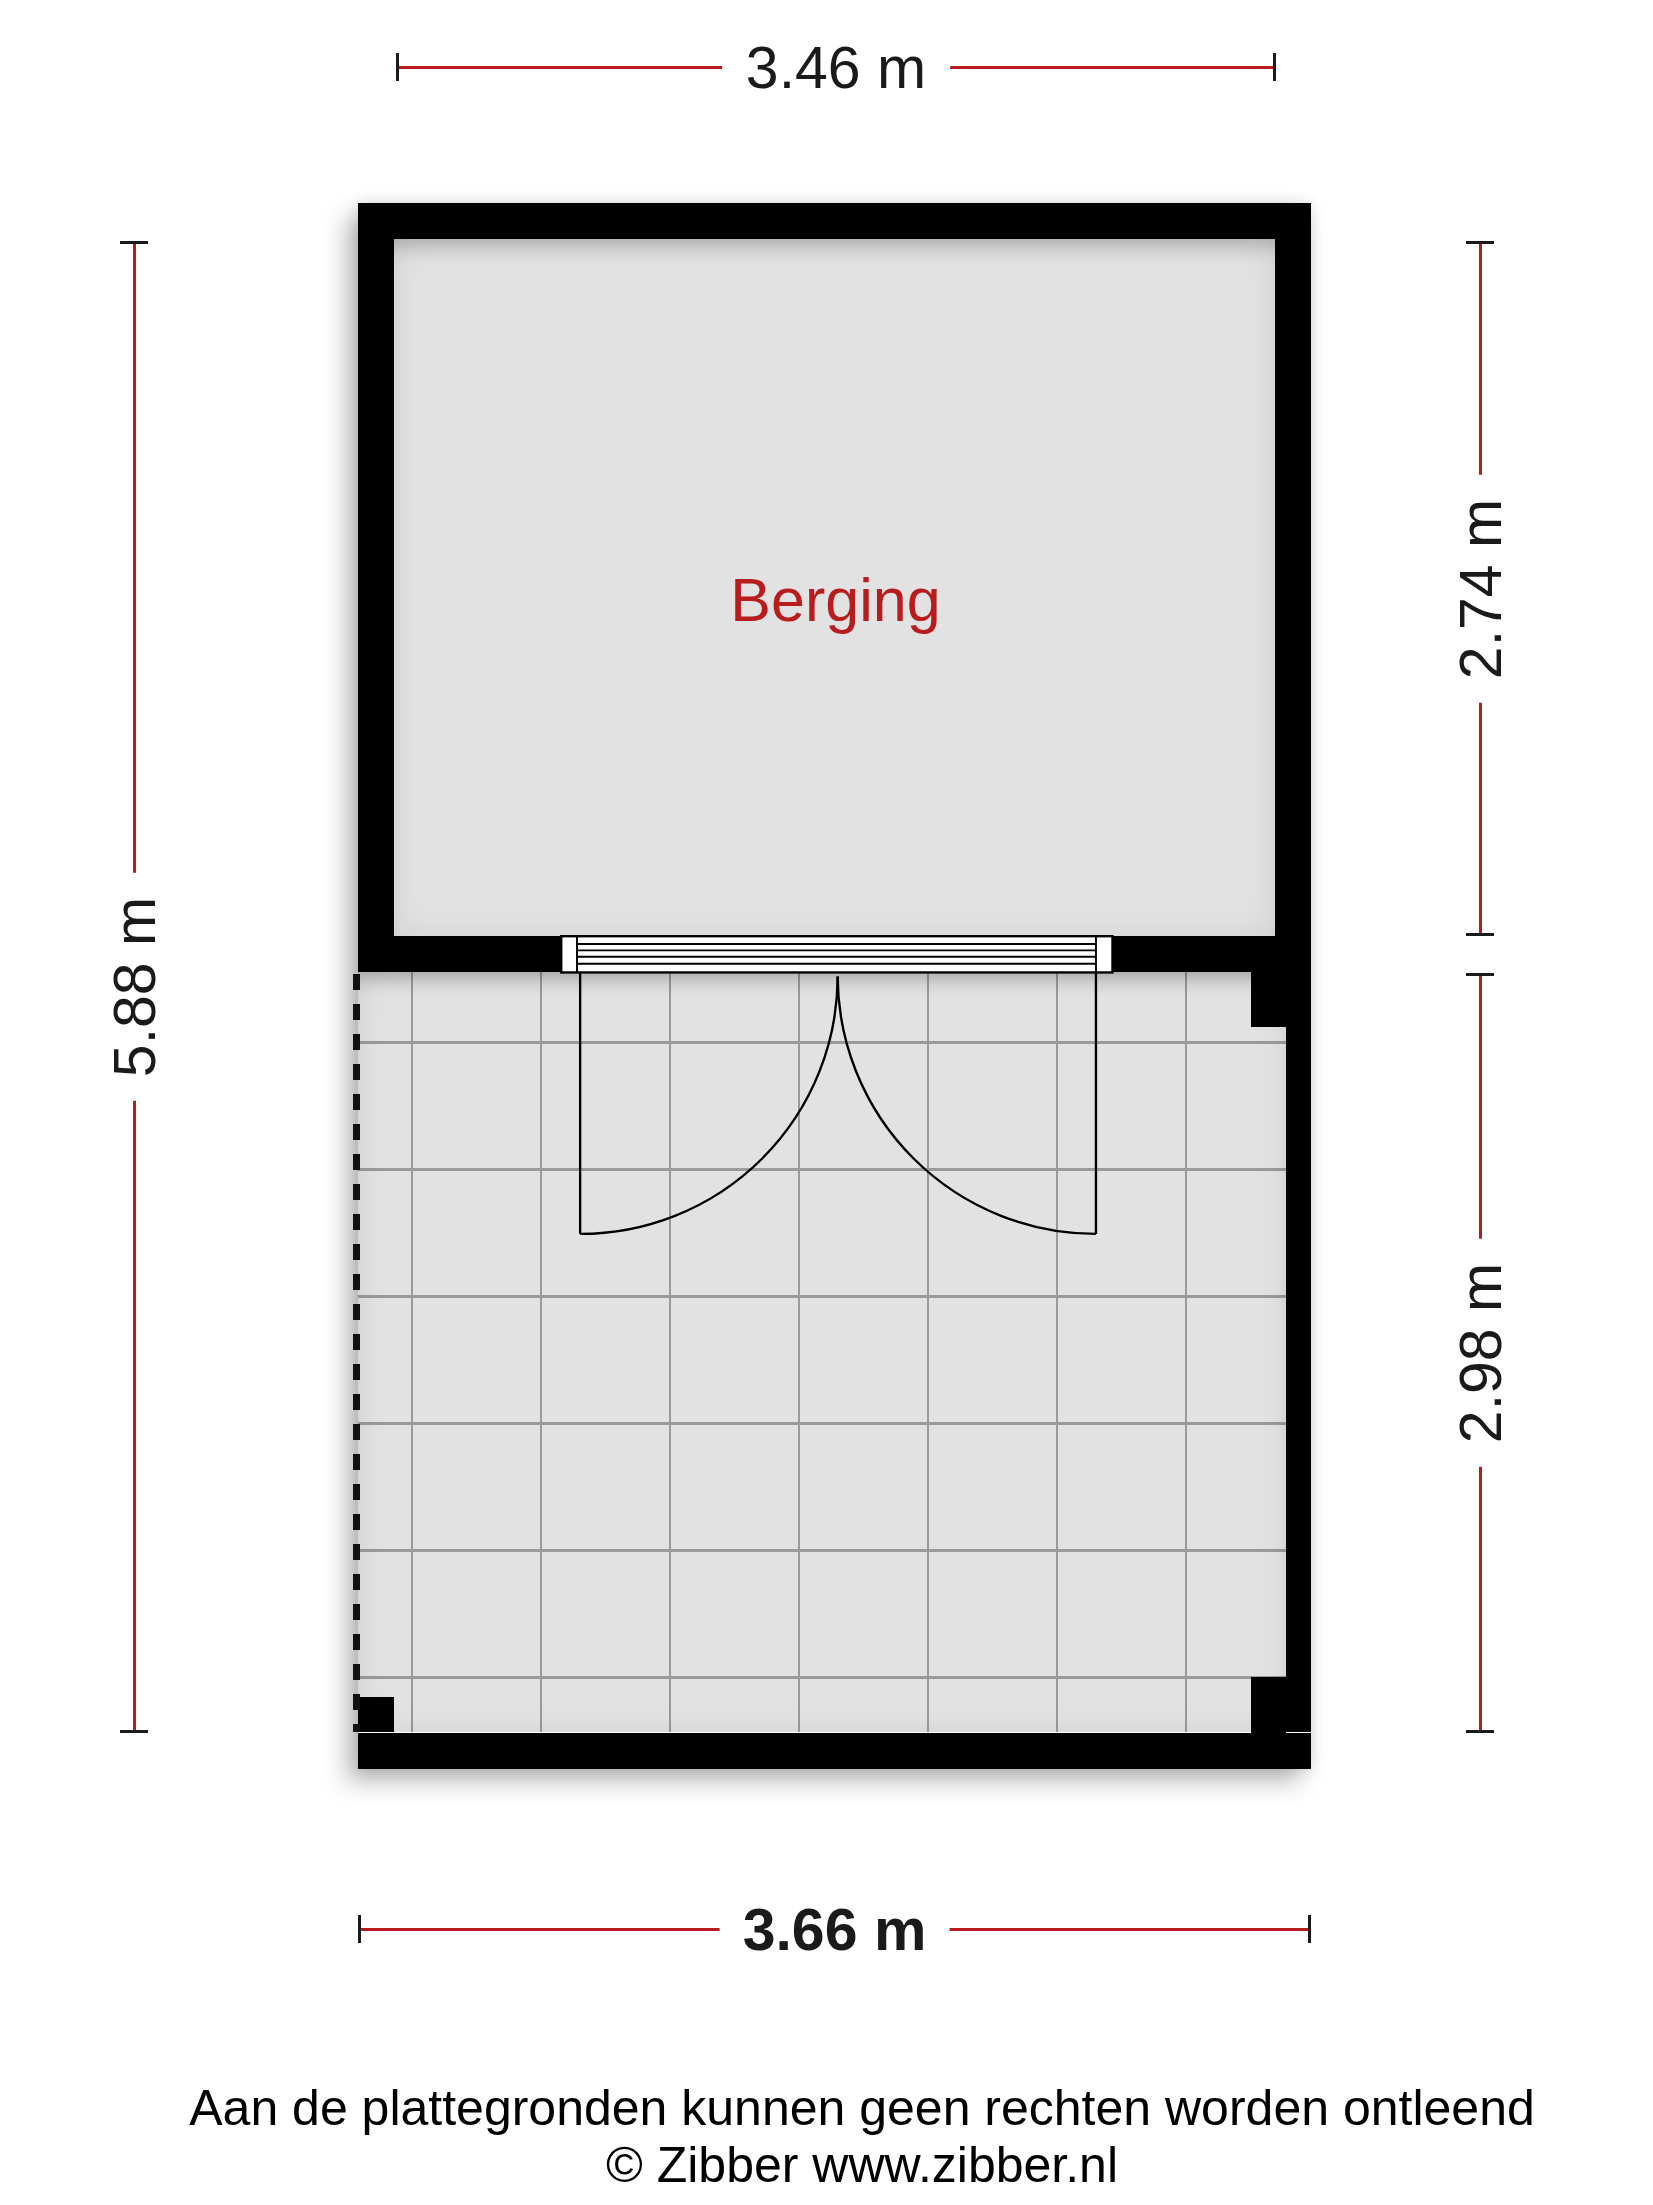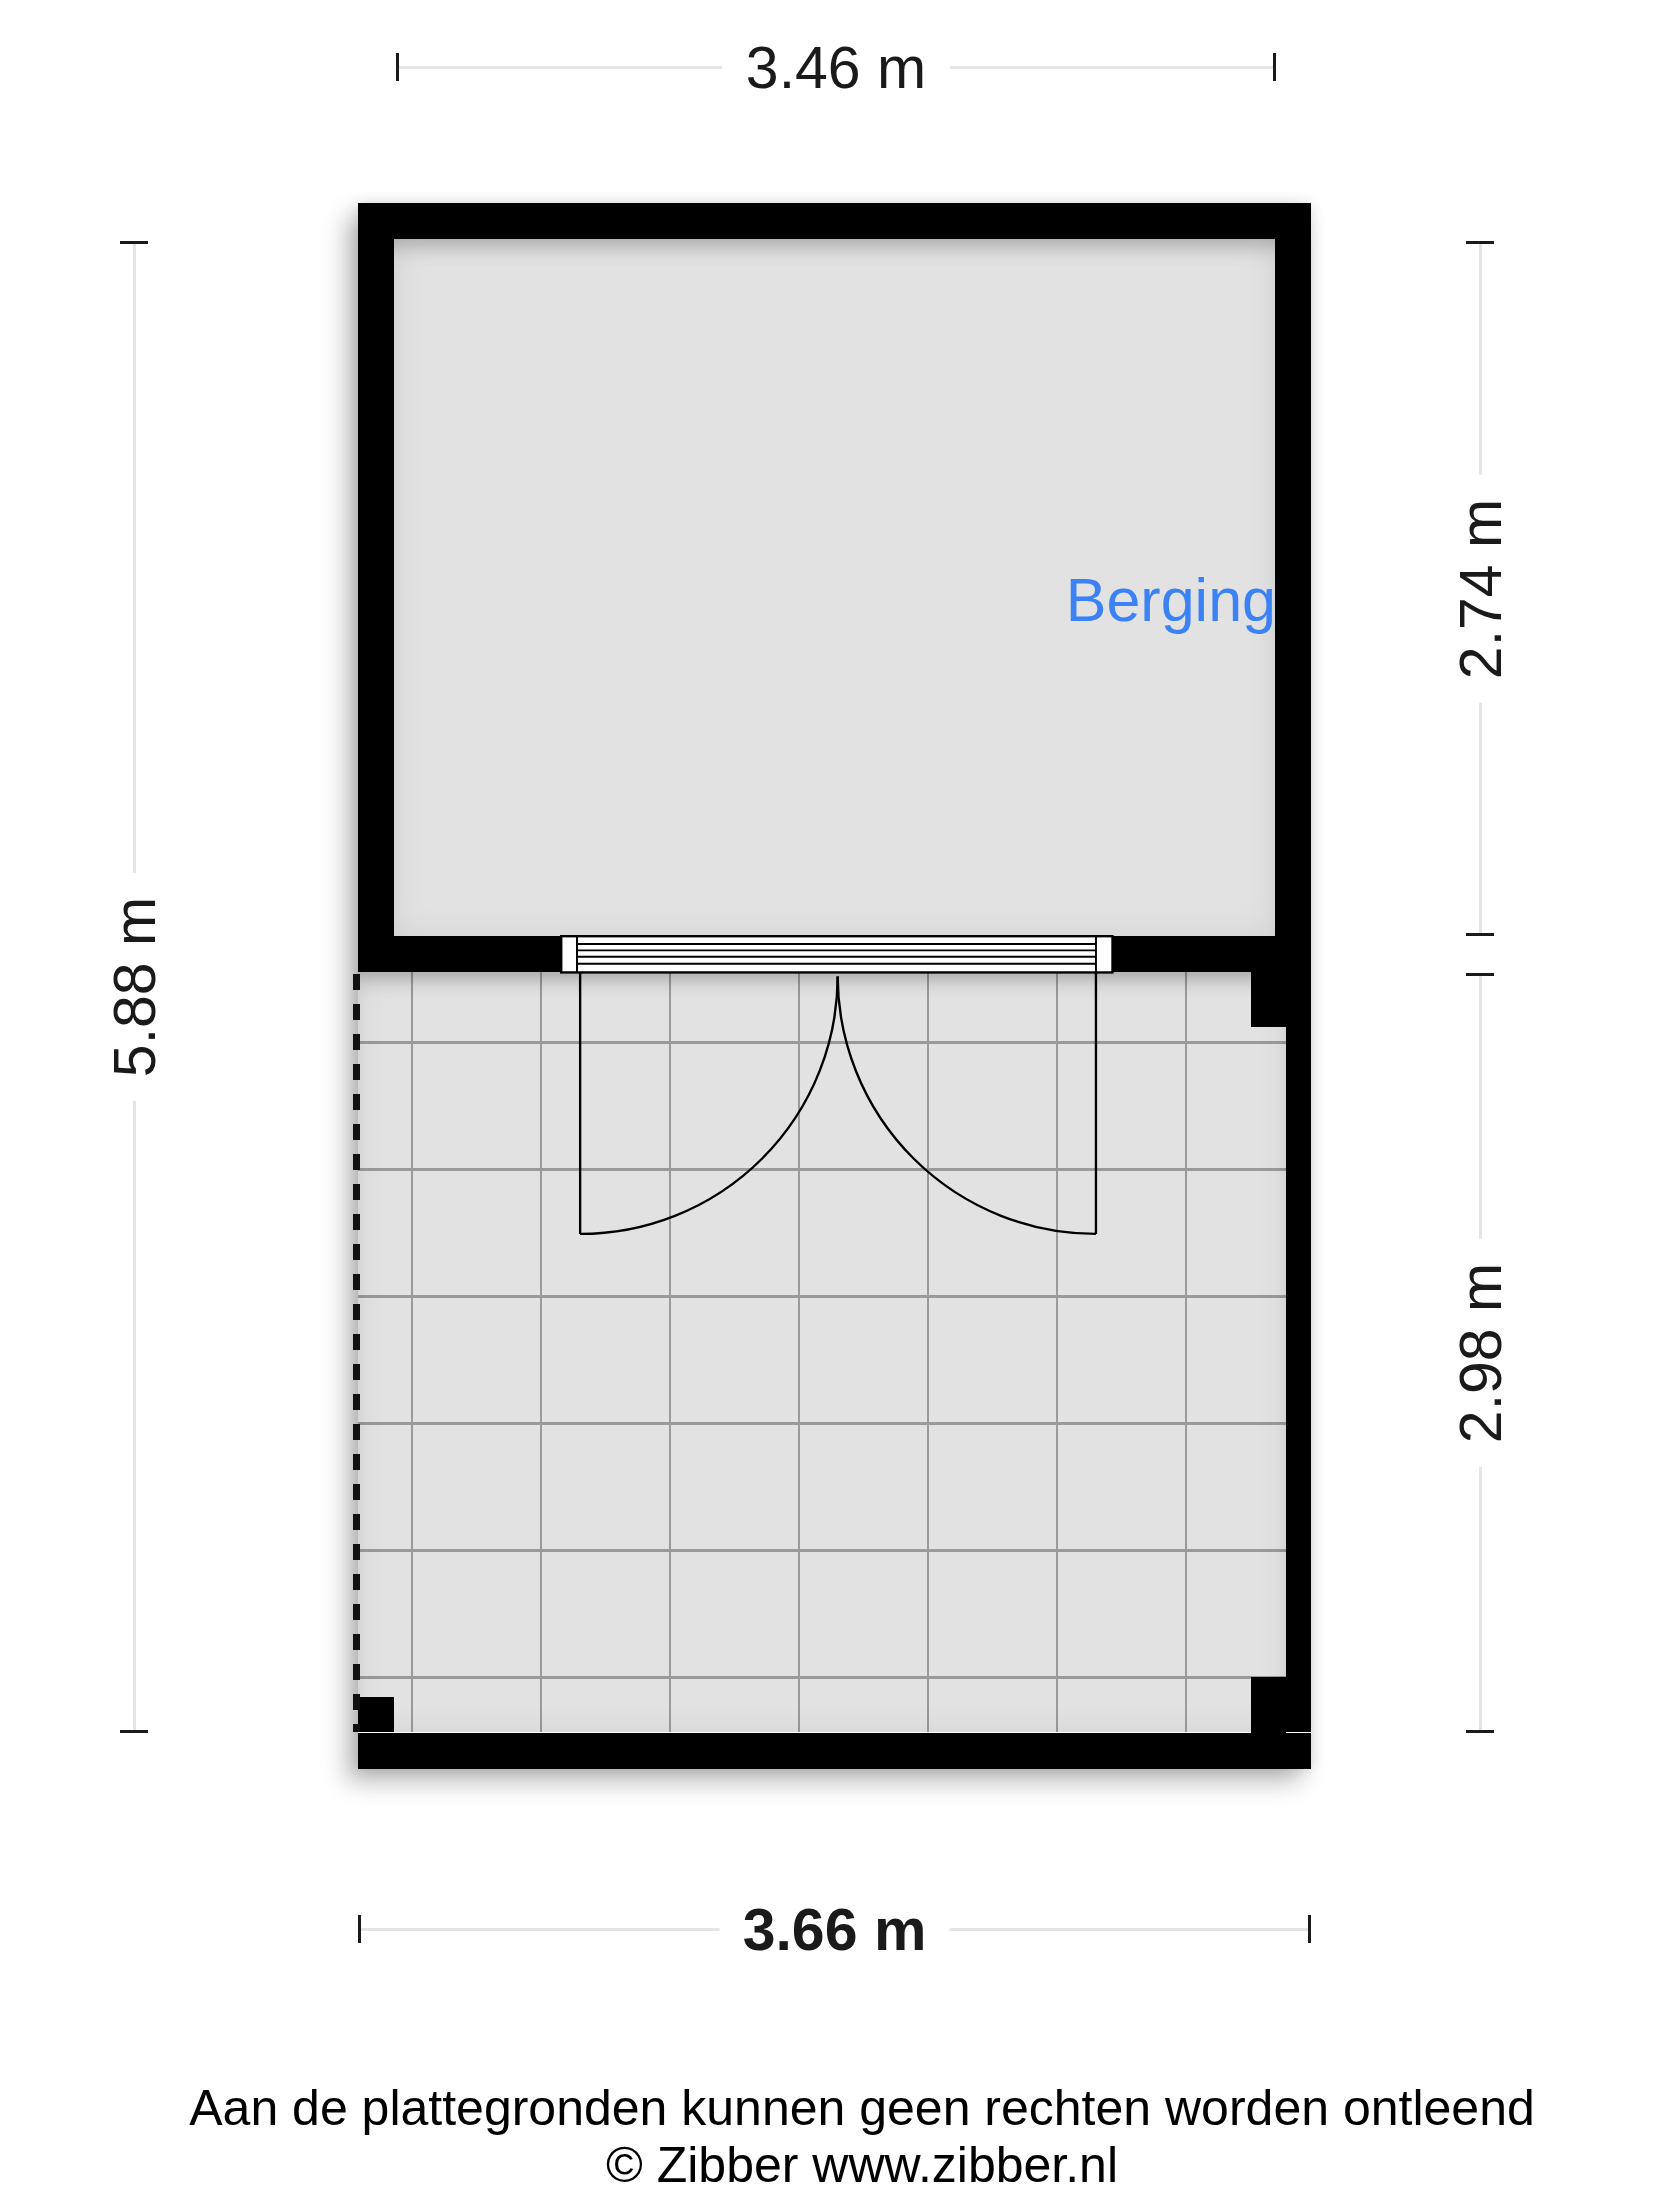--- a/index.html
+++ b/index.html
@@ -36,26 +36,26 @@
   .wall-bottom{left:358px;top:1733px;width:953px;height:36px;background:#000000;}
   .post-tr{left:1251px;top:973px;width:35px;height:55px;background:#000000;}
   .post-br{left:1251px;top:1677px;width:35px;height:56px;background:#000000;}
   .post-bl{left:358px;top:1697px;width:36px;height:35px;background:#000000;}
   .dashed-edge{
     left:353px;top:974px;width:7.9px;height:758px;
     background-image:repeating-linear-gradient(to bottom,#111 0px,#111 15.8px,transparent 15.8px,transparent 30px);
   }
 
   
-  .room-label{font-size:61px;color:#3b82f6;white-space:nowrap;text-align:right;}
+  .room-label{font-size:61px;color:#b91c1c;white-space:nowrap;text-align:center;}
   .lbl-berging{left:395px;top:565px;width:881px;}
   .lbl-overkapping{left:358px;top:1309px;width:928px;}
 
   
-  .dim{background:#e5e5e5;}
+  .dim{background:#b91c1c;}
   .dim-h{height:3.2px;}
   .dim-v{width:3.2px;}
   .dim-h::before,.dim-h::after{
     content:"";position:absolute;top:-12.6px;width:3.2px;height:28px;background:#1a1a1a;
   }
   .dim-h::before{left:0;}
   .dim-h::after{right:0;}
   .dim-v::before,.dim-v::after{
     content:"";position:absolute;left:-12.6px;width:28px;height:3.2px;background:#1a1a1a;
   }

